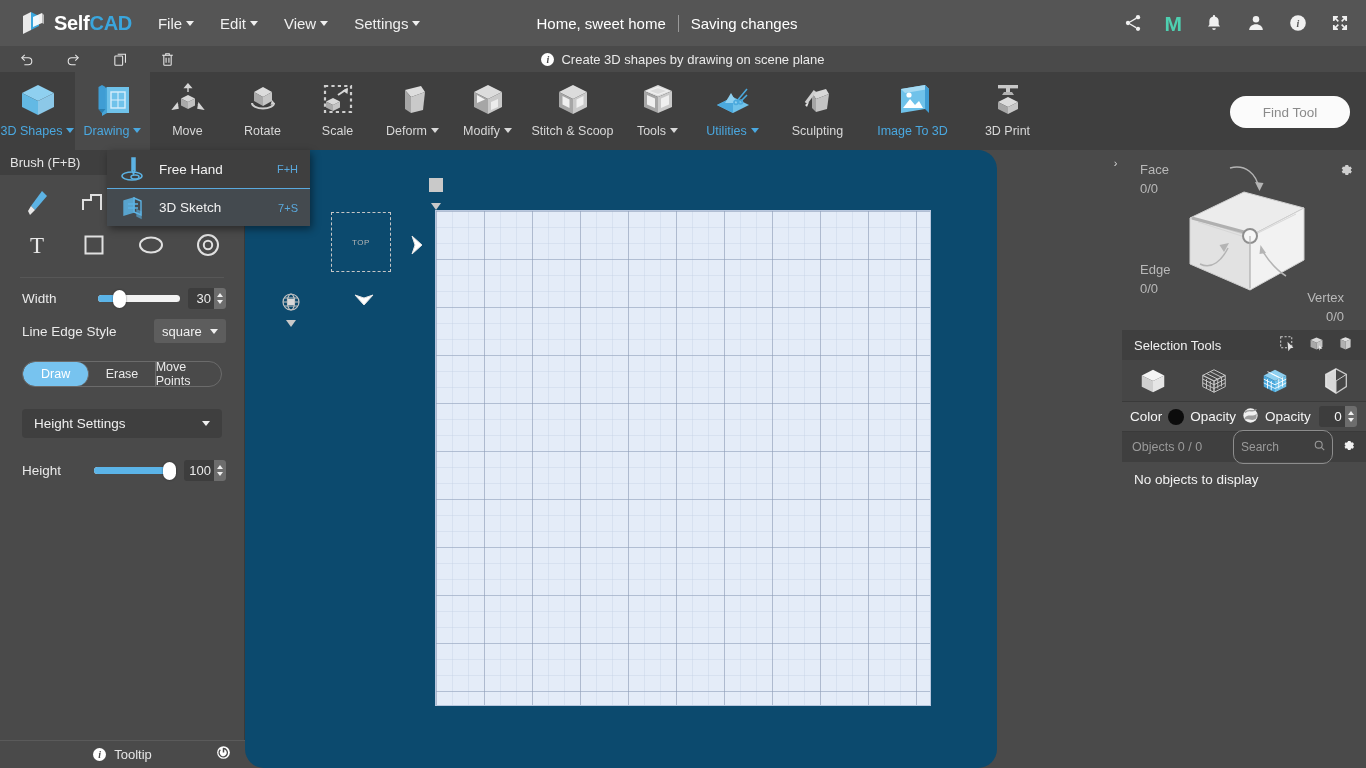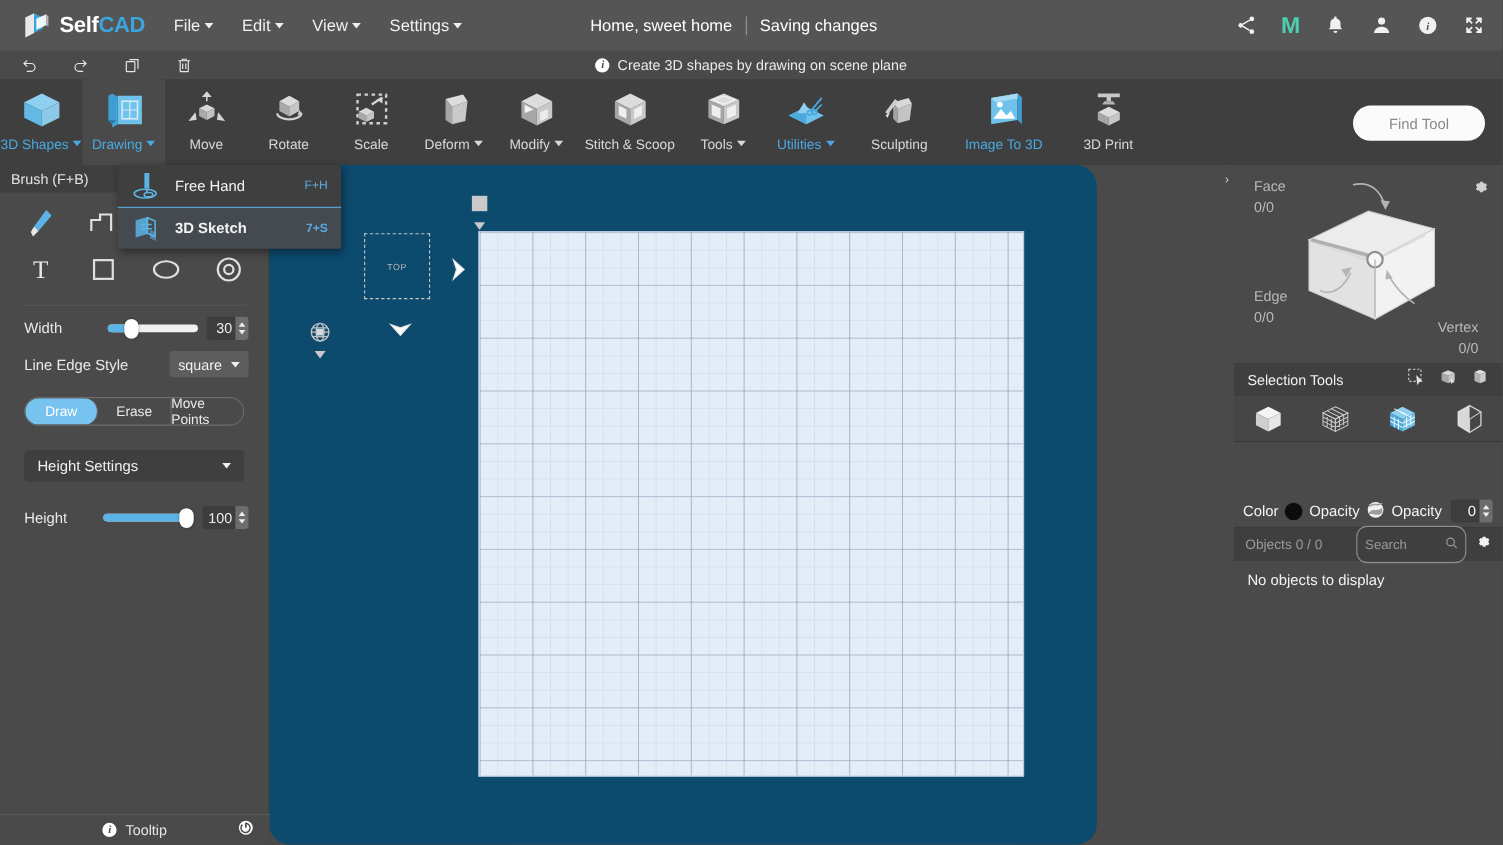--- a/index.html
+++ b/index.html
@@ -161,21 +161,21 @@
 
   
   .dropdown {
     position: absolute; top: 150px; left: 107px; width: 203px;
     background: #3f3f3f; z-index: 40; box-shadow: 2px 3px 8px rgba(0,0,0,.45);
   }
   .dd-item {
     height: 38px; display: flex; align-items: center; padding: 0 12px;
     cursor: pointer; gap: 12px;
   }
-  .dd-item.hl { background: #444a4f; border-top: 1px solid #5aa9dd; font-weight: bold; }
+  .dd-item.hl { background: #444a4f; border-top: 1px solid #5aa9dd; }
   .dd-ico { width: 28px; height: 28px; display: flex; align-items: center; justify-content: center; }
   .dd-label { font-size: 13.5px; color: #f2f2f2; }
   .dd-key { margin-left: auto; font-size: 11px; color: #5aa9dd; }
 
   
   .viewport {
     position: absolute; top: 150px; left: 245px; width: 752px; height: 618px;
     background: #0c4a6e; overflow: hidden; border-radius: 19px;
   }
   .vp-cube {
@@ -220,21 +220,21 @@
   }
   .seltools-label { font-size: 13px; color: #f0f0f0; }
   .seltools-icons { display: flex; gap: 12px; align-items: center; }
   .viewmodes {
     height: 42px; background: #464646; display: flex; align-items: center;
     justify-content: space-around; border-bottom: 1px solid #3a3a3a;
   }
   .vm { cursor: pointer; display: flex; align-items: center; justify-content: center; }
   .matrow {
     height: 30px; background: #4a4a4a; display: flex; align-items: center;
-    padding: 0 8px; gap: 6px; border-bottom: 1px solid #3a3a3a; margin-top: 48px;
+    padding: 0 8px; gap: 6px; border-bottom: 1px solid #3a3a3a;
   }
   .matrow span { font-size: 13.5px; color: #f5f5f5; }
   .color-swatch { width: 16px; height: 16px; border-radius: 50%; background: #0c0c0c; cursor: pointer; }
   .objrow {
     height: 30px; background: #3f3f3f; display: flex; align-items: center;
     padding: 0 10px; gap: 8px;
   }
   .objlabel { font-size: 12.5px; color: #9a9a9a; }
   .searchbox {
     margin-left: auto; width: 100px; height: 19px; border: 1px solid #8d8d8d;

